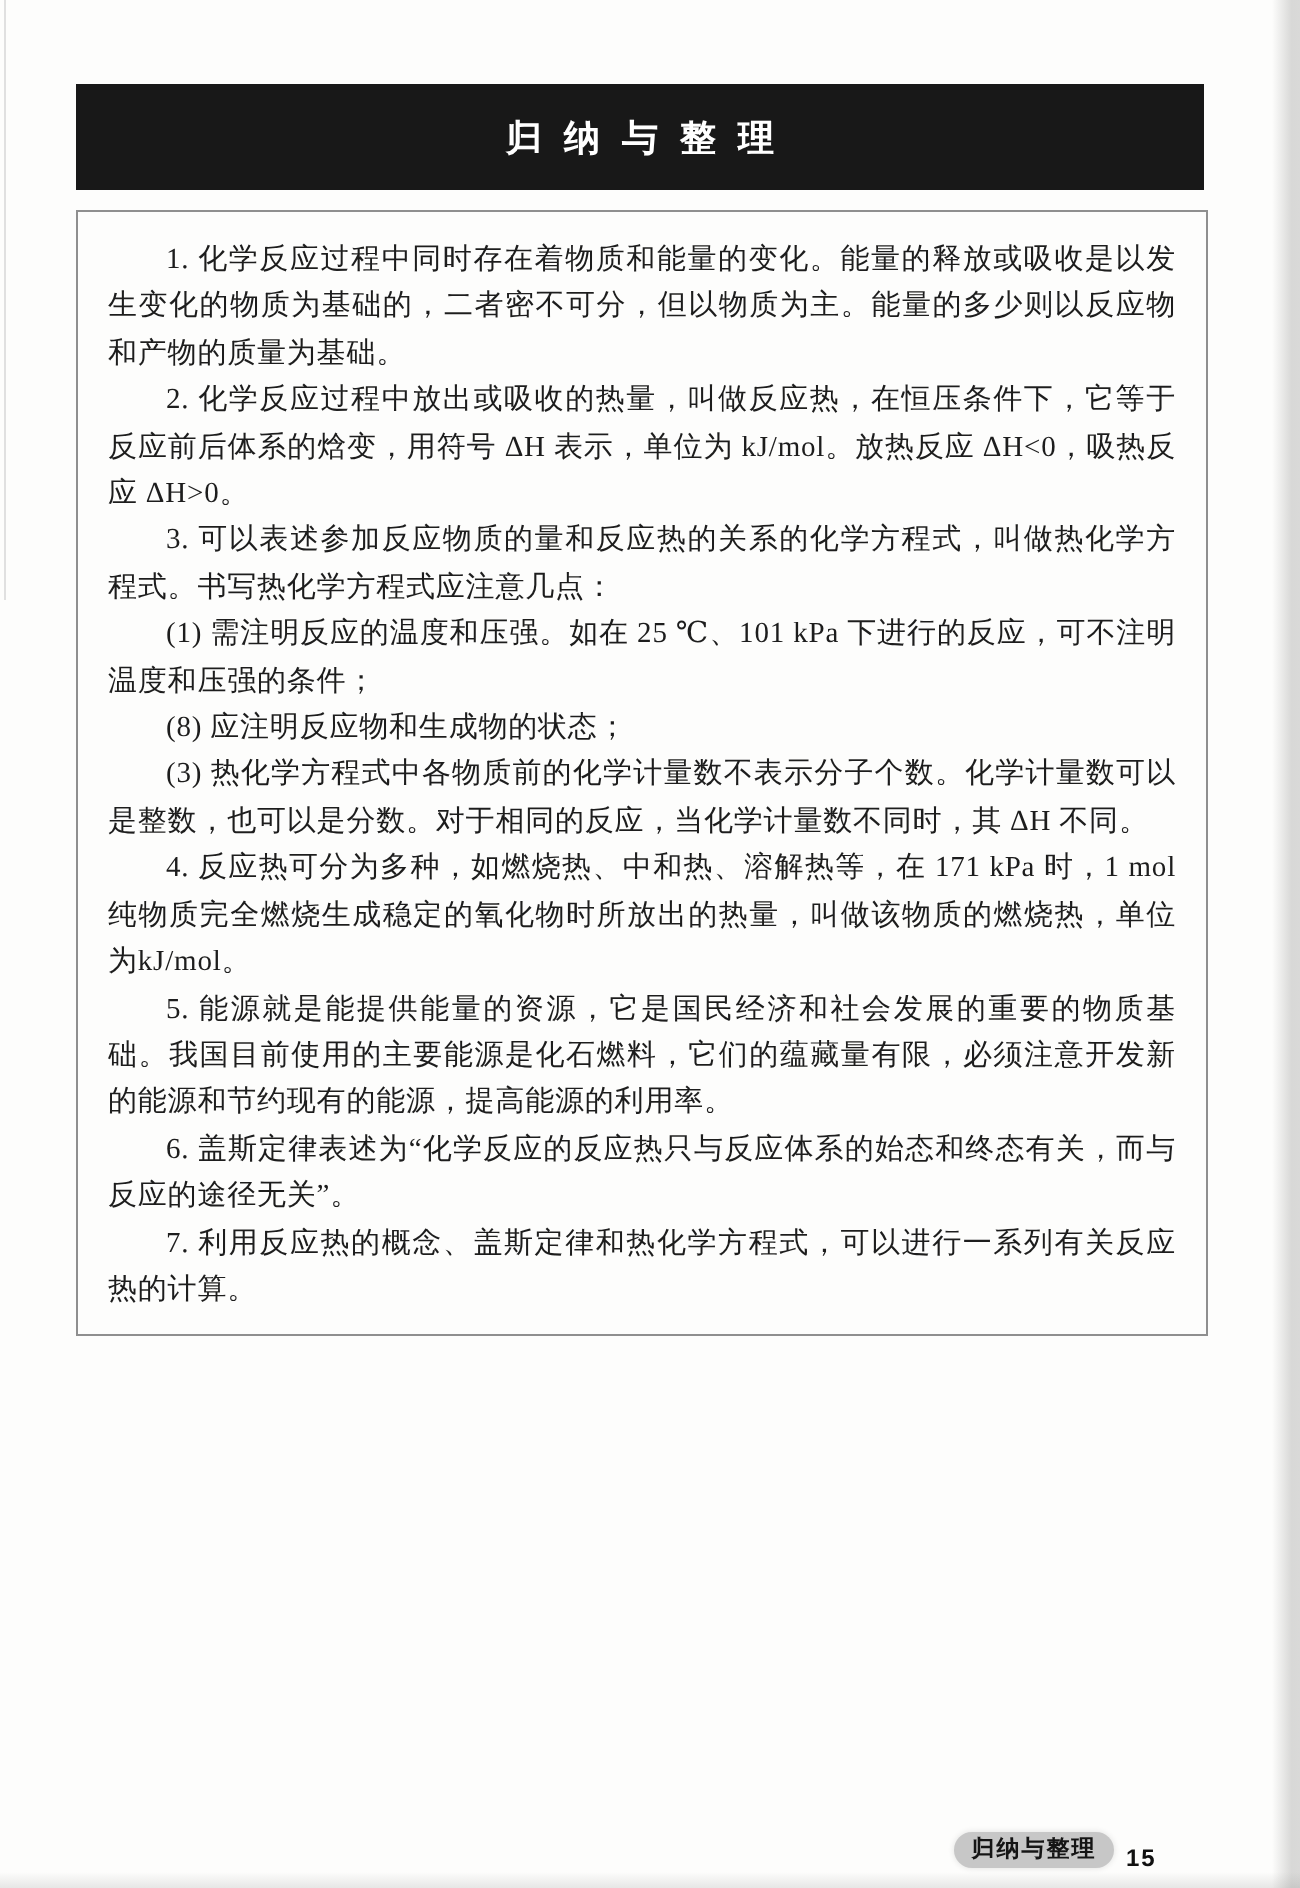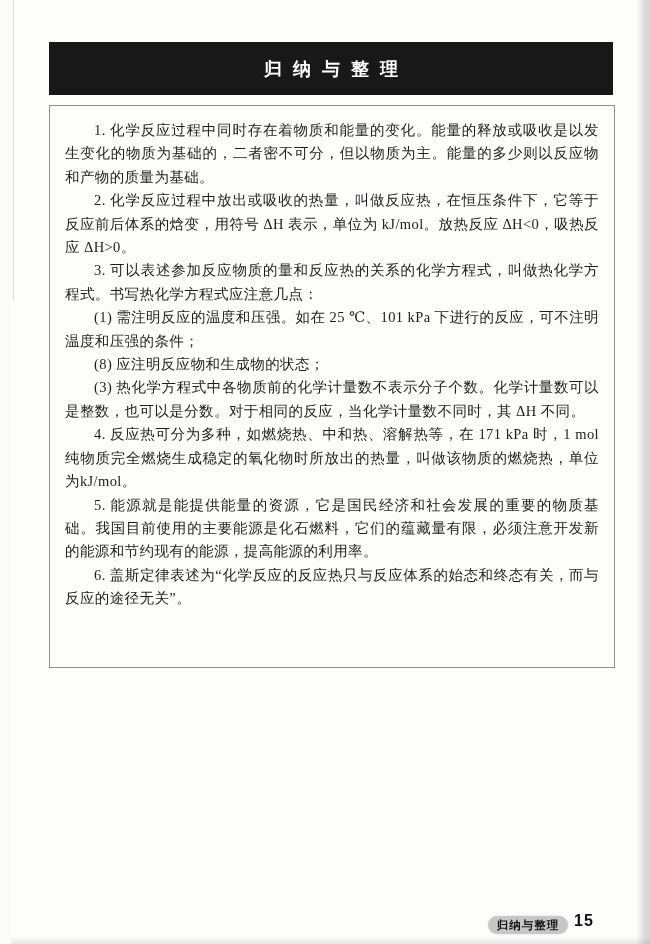--- a/index.html
+++ b/index.html
@@ -7,21 +7,20 @@
   body {
     background: #fbfbfa;
     font-family: "Liberation Serif", "DejaVu Serif", serif;
     position: relative;
     overflow: hidden;
   }
   .page {
     position: absolute;
     inset: 0;
     background: #fdfdfc;
-    margin-left: 11px;
   }
   
   .header-bar {
     position: absolute;
     left: 38px; top: 42px;
     width: 564px; height: 53px;
     background: #181818;
     display: flex;
     align-items: center;
     justify-content: center;
@@ -67,25 +66,25 @@
     color: #151515;
     font-family: "Liberation Sans", "DejaVu Sans", sans-serif;
     font-weight: bold;
     font-size: 11.5px;
     line-height: 18px;
     text-align: center;
     letter-spacing: 1px;
   }
   .page-number {
     position: absolute;
-    left: 563px; top: 0;
+    left: 563px; top: 10px;
     color: #111111;
     font-family: "Liberation Sans", "DejaVu Sans", sans-serif;
     font-weight: bold;
-    font-size: 16px;
+    font-size: 12px;
     letter-spacing: 1px;
   }
   
   .edge-shadow-right {
     position: absolute;
     right: 0; top: 0;
     width: 14px; height: 944px;
     background: linear-gradient(to right, rgba(120,120,118,0) 0%, rgba(120,120,118,0.28) 70%, rgba(150,150,148,0.35) 100%);
     pointer-events: none;
   }
@@ -116,20 +115,21 @@
   <div class="content-box">
     <p>1. 化学反应过程中同时存在着物质和能量的变化。能量的释放或吸收是以发生变化的物质为基础的，二者密不可分，但以物质为主。能量的多少则以反应物和产物的质量为基础。</p>
     <p>2. 化学反应过程中放出或吸收的热量，叫做反应热，在恒压条件下，它等于反应前后体系的焓变，用符号 ΔH 表示，单位为 kJ/mol。放热反应 ΔH&lt;0，吸热反应 ΔH&gt;0。</p>
     <p>3. 可以表述参加反应物质的量和反应热的关系的化学方程式，叫做热化学方程式。书写热化学方程式应注意几点：</p>
     <p>(1) 需注明反应的温度和压强。如在 25 ℃、101 kPa 下进行的反应，可不注明温度和压强的条件；</p>
     <p>(8) 应注明反应物和生成物的状态；</p>
     <p>(3) 热化学方程式中各物质前的化学计量数不表示分子个数。化学计量数可以是整数，也可以是分数。对于相同的反应，当化学计量数不同时，其 ΔH 不同。</p>
     <p>4. 反应热可分为多种，如燃烧热、中和热、溶解热等，在 171 kPa 时，1 mol纯物质完全燃烧生成稳定的氧化物时所放出的热量，叫做该物质的燃烧热，单位为kJ/mol。</p>
     <p>5. 能源就是能提供能量的资源，它是国民经济和社会发展的重要的物质基础。我国目前使用的主要能源是化石燃料，它们的蕴藏量有限，必须注意开发新的能源和节约现有的能源，提高能源的利用率。</p>
     <p>6. 盖斯定律表述为“化学反应的反应热只与反应体系的始态和终态有关，而与反应的途径无关”。</p>
+    <p>7. 利用反应热的概念、盖斯定律和热化学方程式，可以进行一系列有关反应热的计算。</p>
   </div>
 
   <div class="footer">
     <span class="footer-pill">归纳与整理</span>
     <span class="page-number">15</span>
   </div>
 
   <div class="edge-shadow-right"></div>
   <div class="edge-shadow-bottom"></div>
   <div class="edge-line-left"></div>

